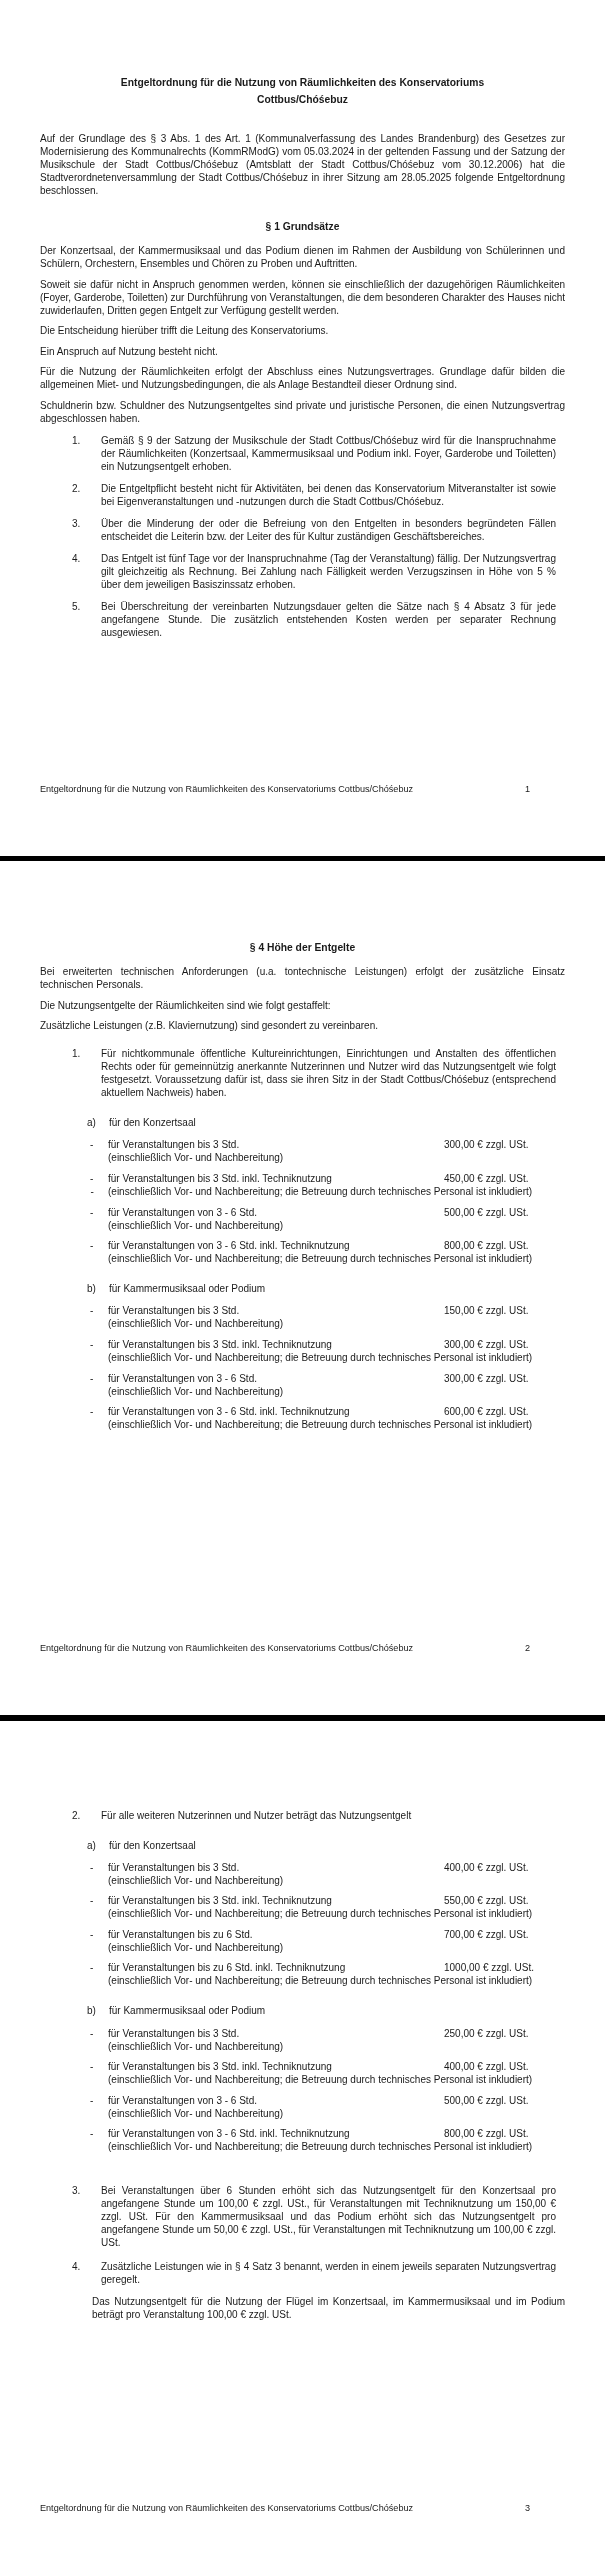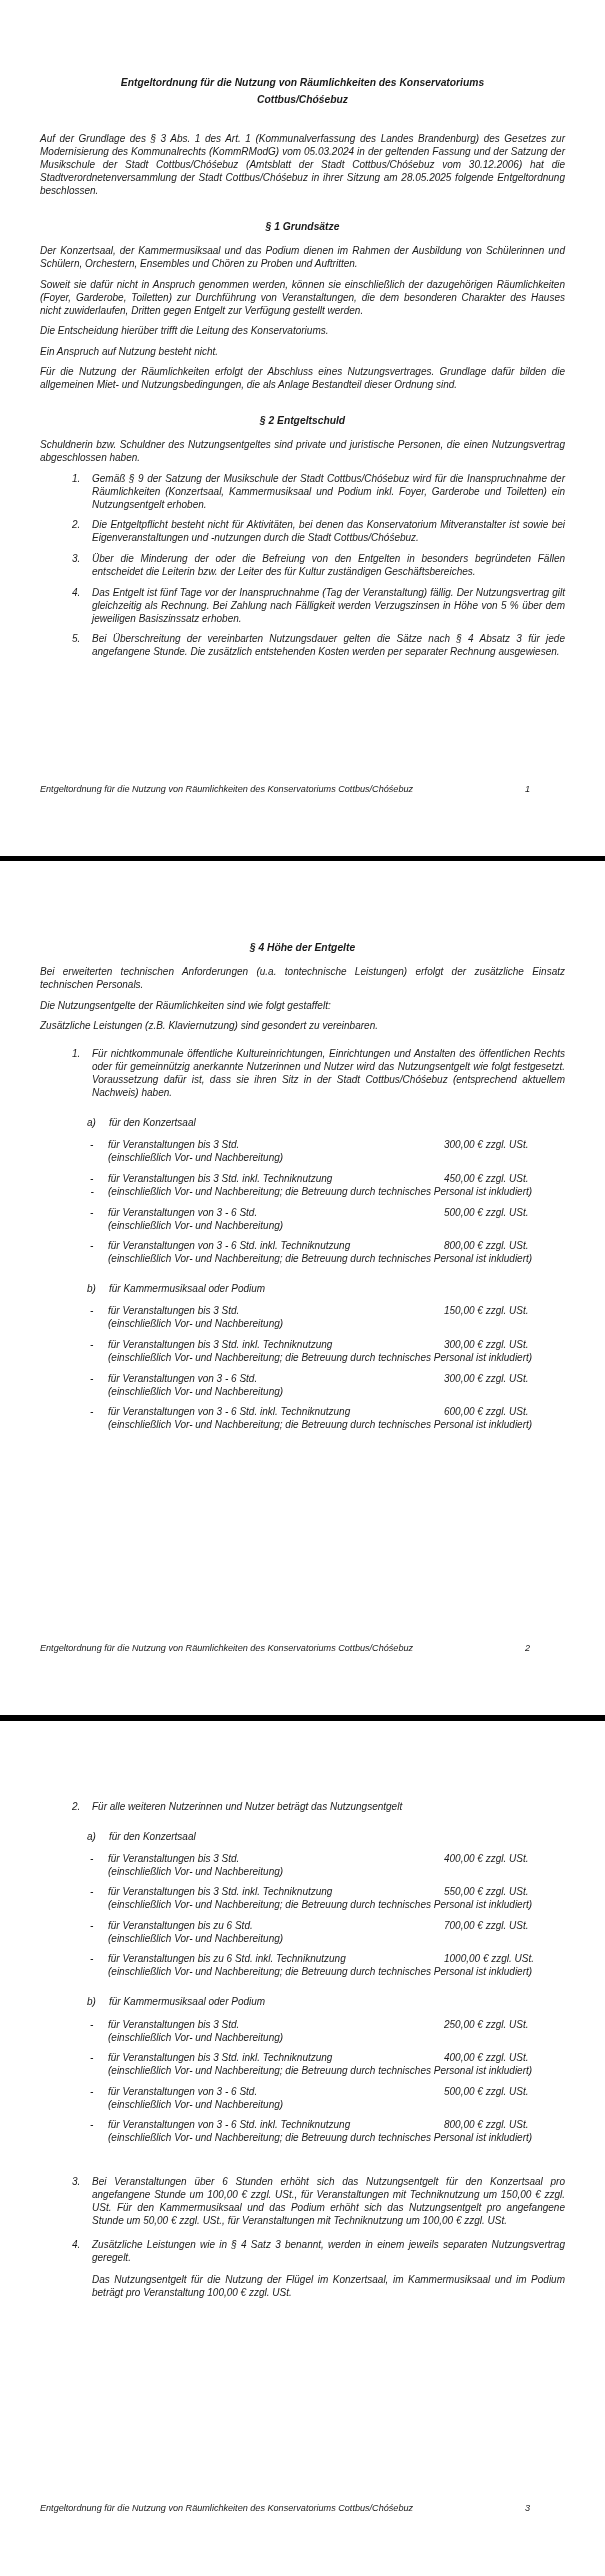--- a/index.html
+++ b/index.html
@@ -13,21 +13,20 @@
 
   .page {
     position: relative;
     width: 605px;
     box-sizing: border-box;
     padding: 0 40px;
     background: #fff;
     overflow: hidden;
     font-size: 10px;
     line-height: 13px;
-    font-style: italic;
   }
   .page-1 { height: 856px; }
   .page-2 { height: 854px; padding-top: 80px; }
   .page-3 { height: 855px; padding-top: 79px; }
   .page-sep { height: 5.3px; background: #000; width: 605px; }
 
   .doc-title {
     margin: 74px 0 0 0;
     text-align: center;
     font-size: 10.3px;
@@ -47,21 +46,21 @@
     text-align: center;
     font-size: 10.3px;
     font-weight: bold;
     line-height: 13px;
   }
   .sec-heading.first { margin-top: 0; }
 
   
   .oli { position: relative; padding-left: 52px; margin: 0 0 7.6px 0; }
   .oli .num { position: absolute; left: 32px; top: 0; }
-  .oli .oli-text { margin: 0; text-align: justify; }
+  .oli .oli-text { margin: 9px; text-align: justify; }
 
   
   .abh { position: relative; padding-left: 69px; margin: 17px 0 9.1px 0; }
   .abh .mk { position: absolute; left: 47px; top: 0; }
 
   
   .pitem { position: relative; padding-left: 68px; margin: 0 0 7.6px 0; }
   .pitem .dash { position: absolute; left: 50px; top: 0; }
   .pitem .price { position: absolute; left: 336px; top: 0; white-space: nowrap; }
   .pitem .pline { position: relative; }
@@ -99,21 +98,20 @@
 
     <p class="para intro">Auf der Grundlage des § 3 Abs. 1 des Art. 1 (Kommunalverfassung des Landes Brandenburg) des Gesetzes zur Modernisierung des Kommunalrechts (KommRModG) vom 05.03.2024 in der geltenden Fassung und der Satzung der Musikschule der Stadt Cottbus/Chóśebuz (Amtsblatt der Stadt Cottbus/Chóśebuz vom 30.12.2006) hat die Stadtverordnetenversammlung der Stadt Cottbus/Chóśebuz in ihrer Sitzung am 28.05.2025 folgende Entgeltordnung beschlossen.</p>
 
     <h2 class="sec-heading">§ 1 Grundsätze</h2>
     <p class="para">Der Konzertsaal, der Kammermusiksaal und das Podium dienen im Rahmen der Ausbildung von Schülerinnen und Schülern, Orchestern, Ensembles und Chören zu Proben und Auftritten.</p>
     <p class="para">Soweit sie dafür nicht in Anspruch genommen werden, können sie einschließlich der dazugehörigen Räumlichkeiten (Foyer, Garderobe, Toiletten) zur Durchführung von Veranstaltungen, die dem besonderen Charakter des Hauses nicht zuwiderlaufen, Dritten gegen Entgelt zur Verfügung gestellt werden.</p>
     <p class="para">Die Entscheidung hierüber trifft die Leitung des Konservatoriums.</p>
     <p class="para">Ein Anspruch auf Nutzung besteht nicht.</p>
     <p class="para">Für die Nutzung der Räumlichkeiten erfolgt der Abschluss eines Nutzungsvertrages. Grundlage dafür bilden die allgemeinen Miet- und Nutzungsbedingungen, die als Anlage Bestandteil dieser Ordnung sind.</p>
 
-    <h2 class="sec-heading">§ 2 Entgeltschuld</h2>
     <p class="para">Schuldnerin bzw. Schuldner des Nutzungsentgeltes sind private und juristische Personen, die einen Nutzungsvertrag abgeschlossen haben.</p>
 
 
     <div class="oli">
       <span class="num">1.</span>
       <p class="oli-text">Gemäß § 9 der Satzung der Musikschule der Stadt Cottbus/Chóśebuz wird für die Inanspruchnahme der Räumlichkeiten (Konzertsaal, Kammermusiksaal und Podium inkl. Foyer, Garderobe und Toiletten) ein Nutzungsentgelt erhoben.</p>
     </div>
     <div class="oli">
       <span class="num">2.</span>
       <p class="oli-text">Die Entgeltpflicht besteht nicht für Aktivitäten, bei denen das Konservatorium Mitveranstalter ist sowie bei Eigenveranstaltungen und -nutzungen durch die Stadt Cottbus/Chóśebuz.</p>

